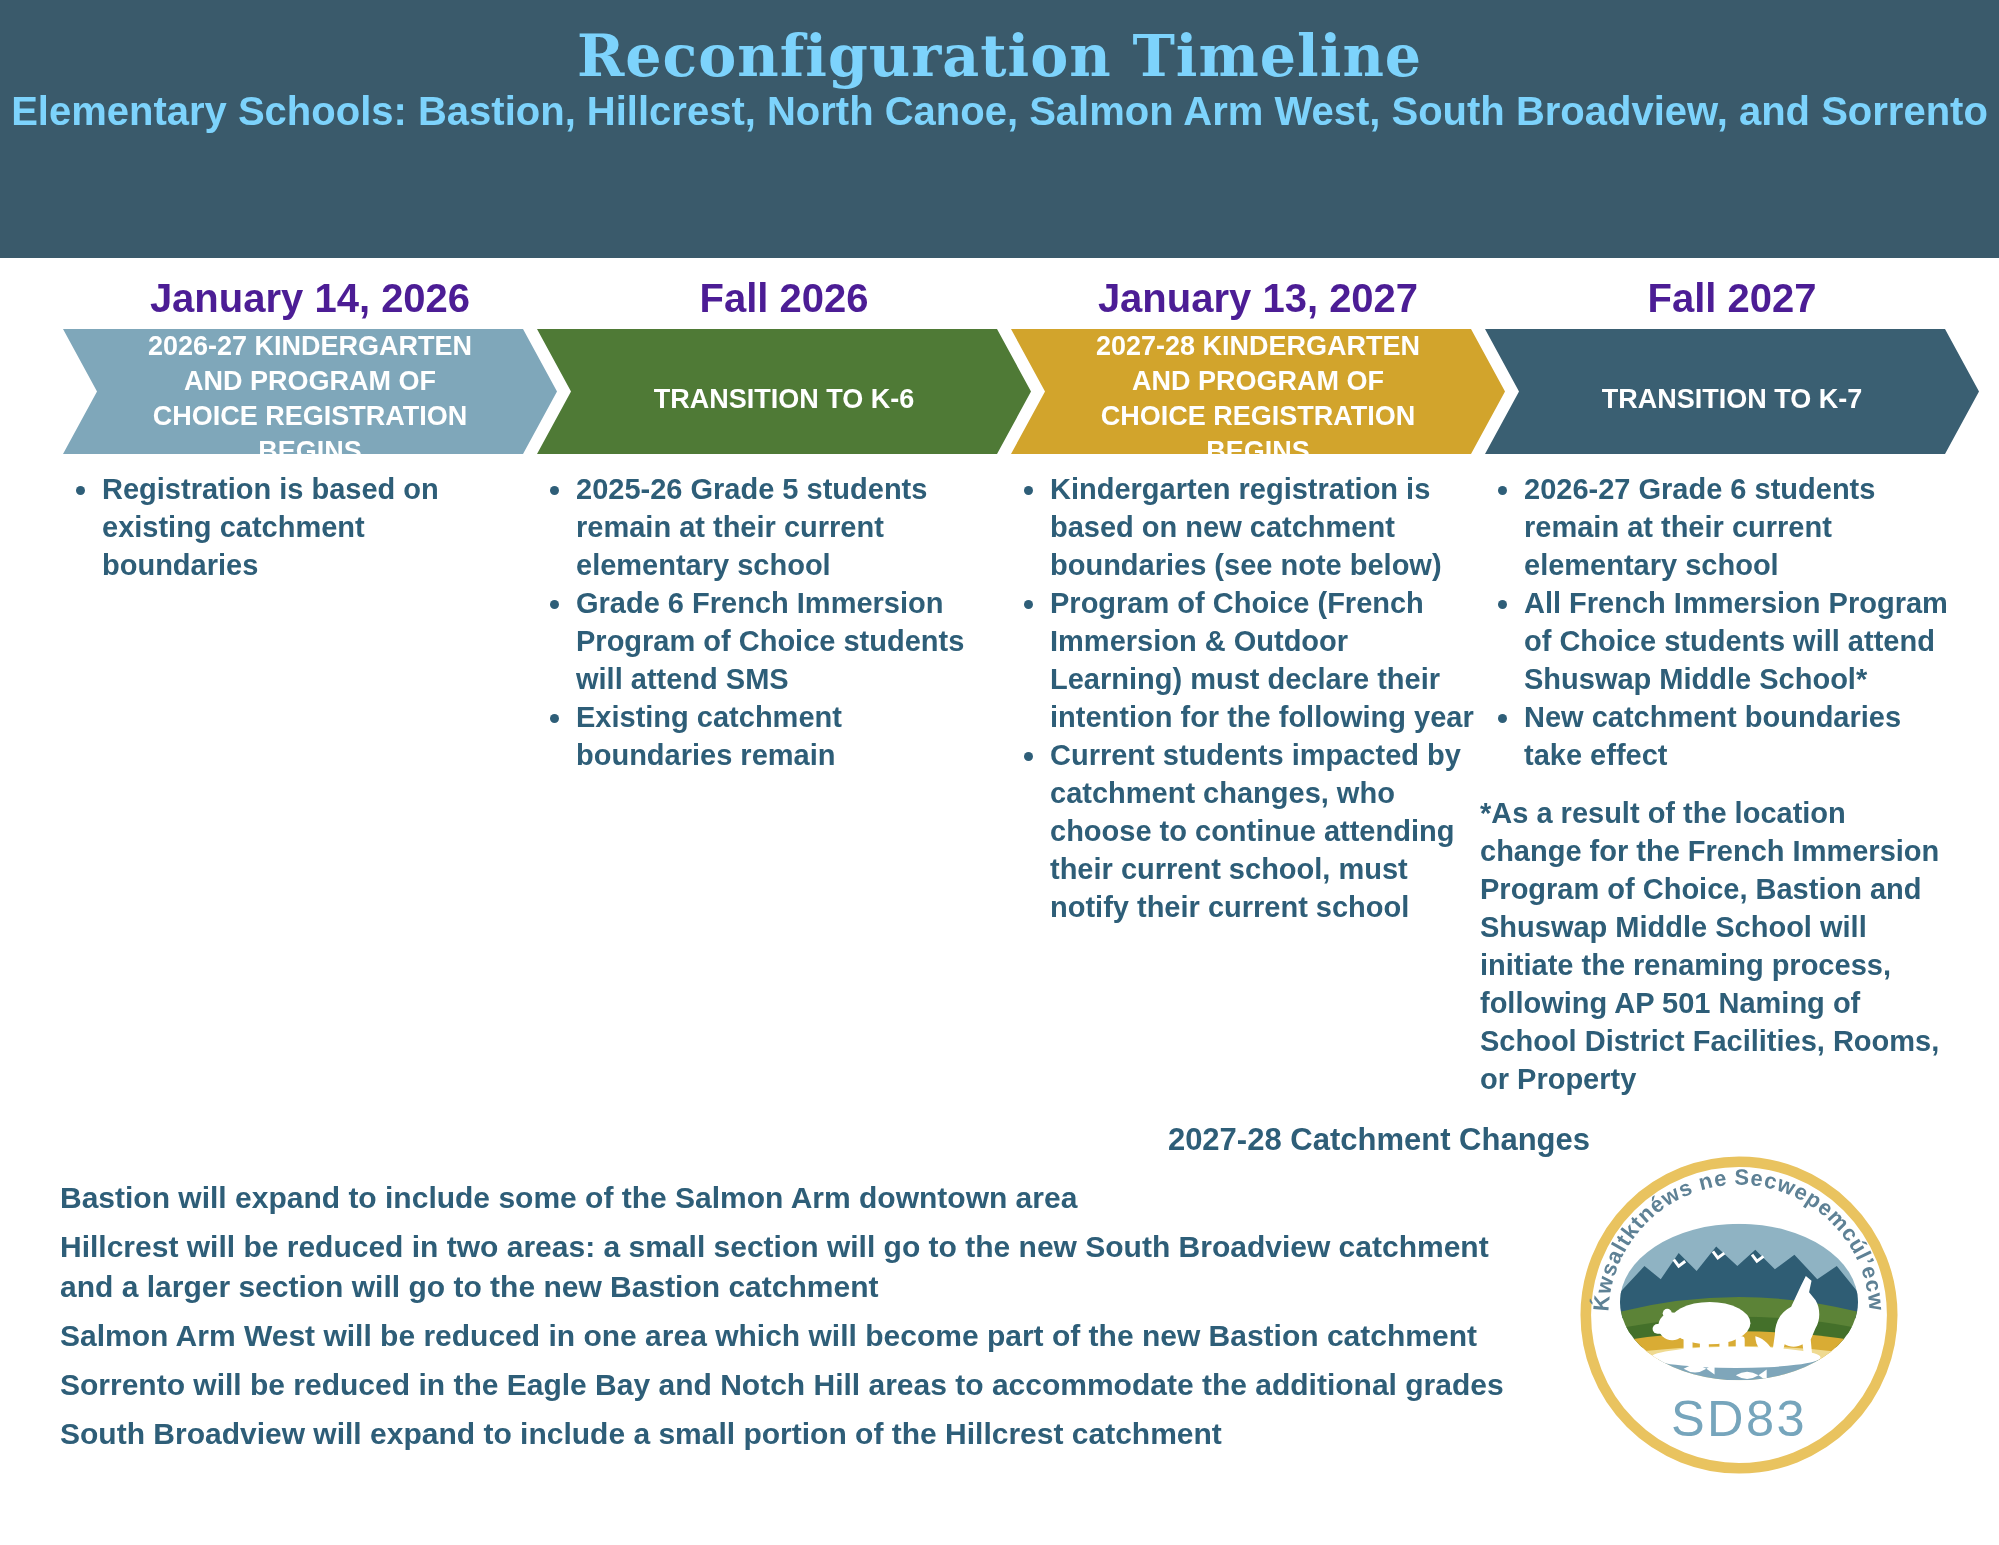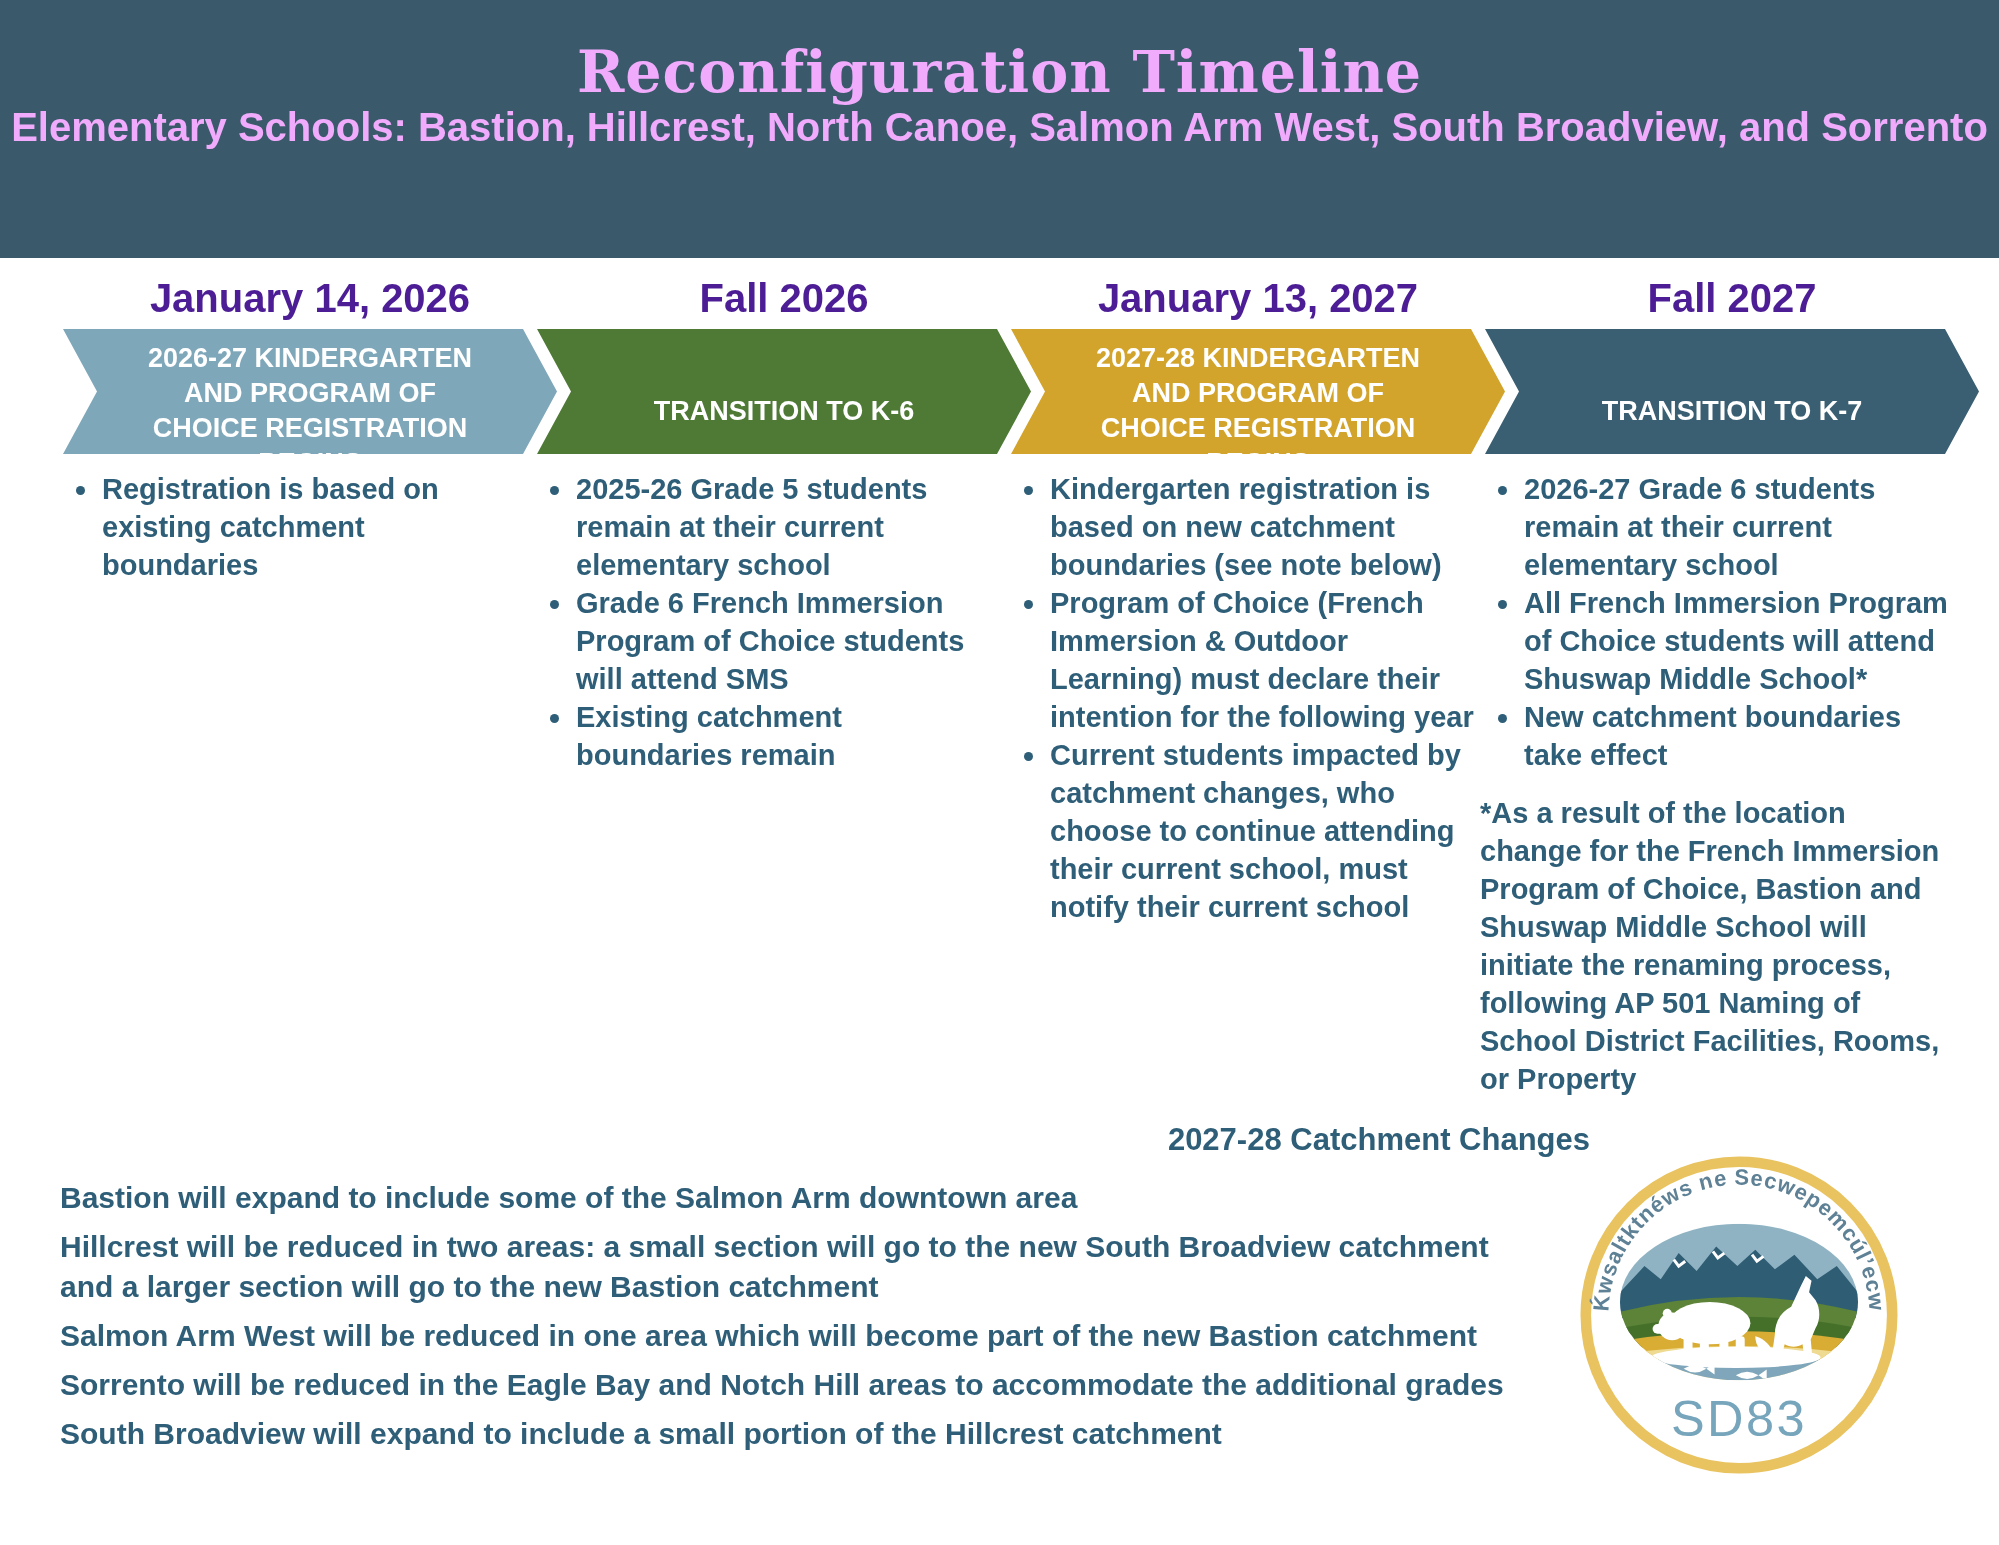--- a/index.html
+++ b/index.html
@@ -2,34 +2,34 @@
 <html><head>
 <meta charset="utf-8">
 <style>
   html,body{margin:0;padding:0}
   body{
     width:1999px;height:1545px;position:relative;overflow:hidden;
     background:#ffffff;color:#2E5E78;
     font-family:"Liberation Sans", sans-serif;
   }
   
-  .header{background:#3A5A6B;height:258px;box-sizing:border-box;padding-top:38px;text-align:center;color:#f0abfc}
+  .header{background:#3A5A6B;height:258px;box-sizing:border-box;padding-top:22px;text-align:center;color:#7dd3fc}
   .title{font-family:"DejaVu Serif", serif;font-weight:700;font-size:57px;letter-spacing:1px}
   .subtitle{font-weight:700;font-size:40px}
   
   .dates{margin:18px 0 8px 73px;display:grid;grid-template-columns:repeat(4,474px)}
   .date{font-size:40px;font-weight:700;color:#4c1d95;text-align:center}
   
   .band{position:relative;height:125px;margin-left:56px;width:1930px}
   .band svg{display:block;width:1930px;height:125px}
   .band path{stroke:#ffffff;stroke-width:7;stroke-linejoin:miter;paint-order:stroke}
   .a1{fill:#7FA7BA}.a2{fill:#4F7A36}.a3{fill:#D2A42C}.a4{fill:#3A5F72}
   .labels{position:absolute;top:0;left:17px;height:125px;display:grid;grid-template-columns:repeat(4,474px)}
   .label{display:flex;align-items:center;justify-content:center;text-align:center;
-         color:#fff;font-weight:700;font-size:27px;line-height:1.3;padding:12px 56px;box-sizing:border-box}
+         color:#fff;font-weight:700;font-size:27px;line-height:1.3;padding:0 56px;box-sizing:border-box}
   
   .cols{display:grid;grid-template-columns:repeat(4,474px);margin:16px 0 0 58px}
   .col ul{margin:0;padding:0 6px 0 42px}
   .col li{font-size:29px;font-weight:700;line-height:38px;padding-left:2px}
   .note{margin:20px 8px 0 0;font-size:29px;font-weight:700;line-height:38px}
   
   .catchment{margin:24px 0 0 60px}
   .catchment h2{font-size:31px;font-weight:700;margin:0 0 20px 0;width:1530px;text-align:right;color:#2E5E78}
   .catchment p{margin:0 0 9px 0;font-size:30px;font-weight:700;line-height:40px;max-width:1560px}
   .catchment p:nth-of-type(2){max-width:1430px}

